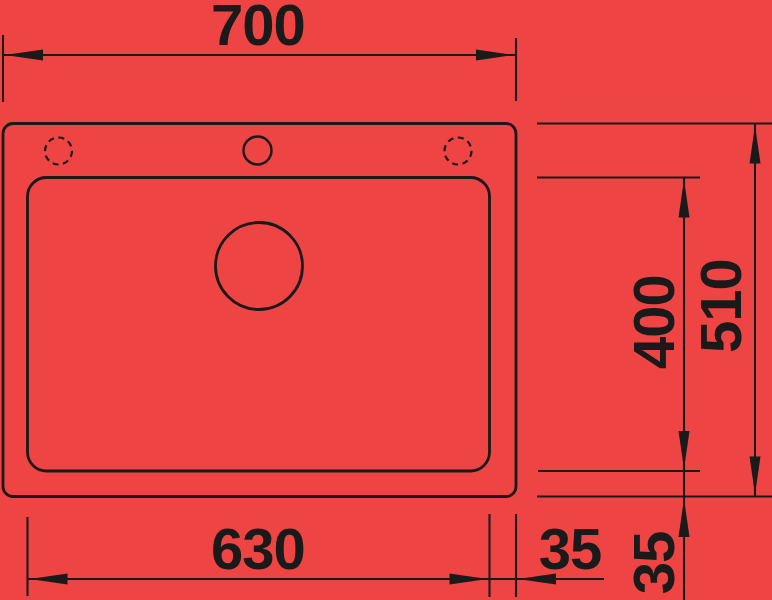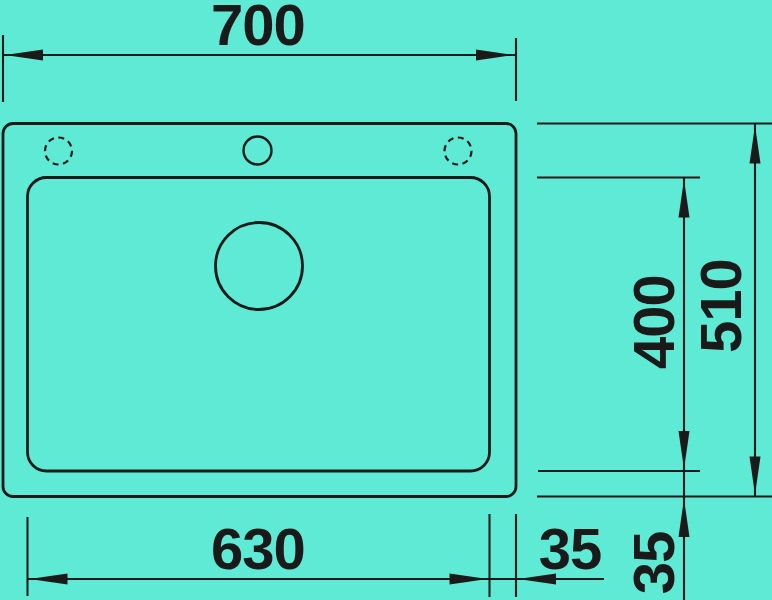--- a/index.html
+++ b/index.html
@@ -4,21 +4,21 @@
 <style>
   html, body {
     margin: 0;
     padding: 0;
     background: #ffffff;
   }
   .page {
     position: relative;
     width: 772px;
     height: 600px;
-    background: #5eead4;
+    background: #ef4444;
     overflow: hidden;
   }
   svg { display: block; }
 
   
   .obj {
     fill: none;
     stroke: #1a1a1a;
     stroke-width: 2.8;
   }

